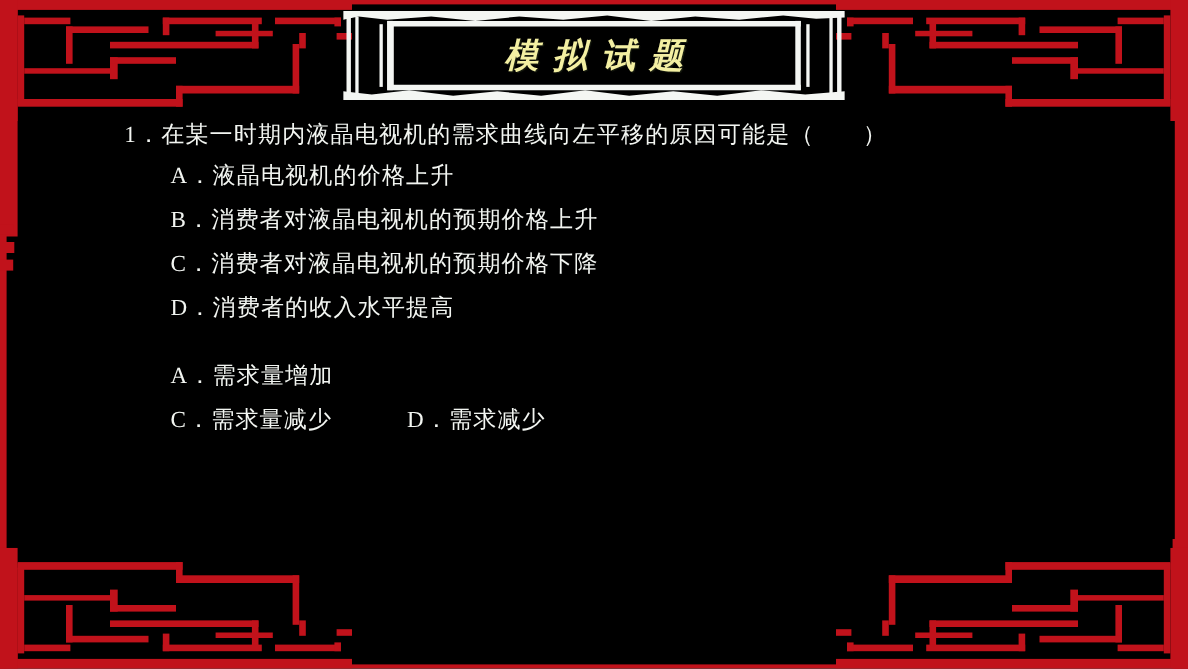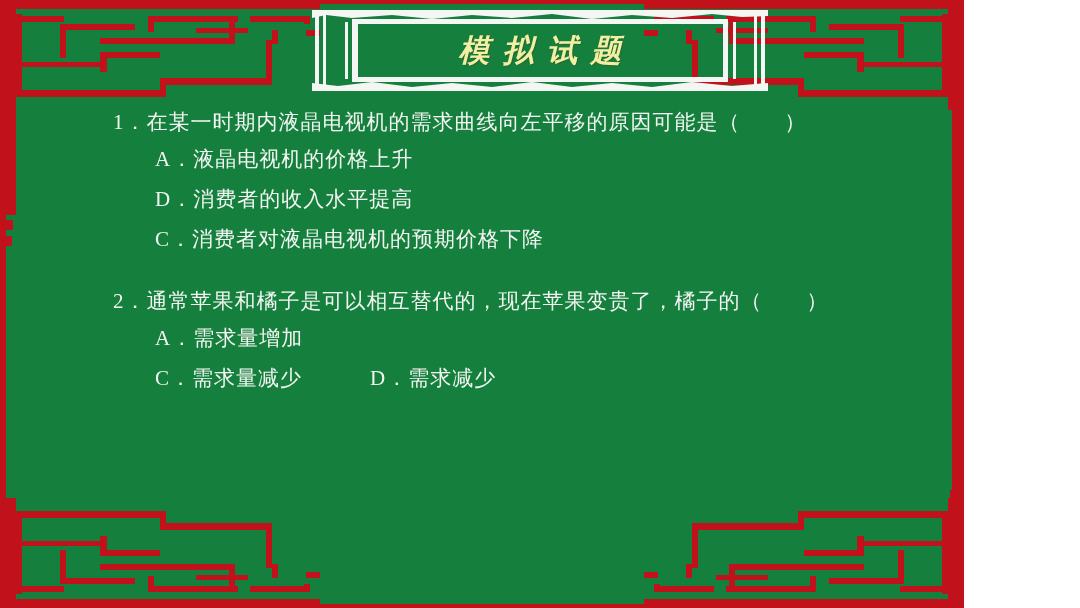--- a/index.html
+++ b/index.html
@@ -7,23 +7,23 @@
     padding: 0;
   }
   body {
     width: 1080px;
     height: 608px;
     overflow: hidden;
     font-family: "Liberation Serif", "DejaVu Serif", serif;
   }
   #slide {
     position: relative;
-    width: 964px;
+    width: 1080px;
     height: 608px;
-    background: #15803d;
+    background: #000000;
     overflow: hidden;
   }
 
   
   .edge-bar {
     position: absolute;
     background: #c1121b;
   }
   .edge-left  { left: 0;  top: 0; width: 6px;  height: 608px; }
   .edge-right { right: 0; top: 0; width: 12px; height: 608px; }
@@ -281,28 +281,28 @@
     </svg>
     <div id="title-text">模拟试题</div>
   </div>
 
   <div id="content">
 
     <div class="q-line q-stem"><span>1．</span><span>在某一时期内液晶电视机的需求曲线向左平移的原因可能是（　　）</span></div>
 
     <div class="q-line q-opt"><span class="opt-label">A．</span><span>液晶电视机的价格上升</span></div>
 
+    <div class="q-line q-opt"><span class="opt-label">B．</span><span>消费者对液晶电视机的预期价格上升</span></div>
+
+    <div class="q-line q-opt"><span class="opt-label">C．</span><span>消费者对液晶电视机的预期价格下降</span></div>
 
     <div class="q-line q-opt"><span class="opt-label">D．</span><span>消费者的收入水平提高</span></div>
 
-    <div class="q-line q-opt"><span class="opt-label">C．</span><span>消费者对液晶电视机的预期价格下降</span></div>
-
     <div class="block-gap"></div>
 
-    <div class="q-line q-stem"><span>2．</span><span>通常苹果和橘子是可以相互替代的，现在苹果变贵了，橘子的（　　）</span></div>
 
     <div class="q-line q-opt-row">
       <span class="cell-a"><span class="opt-label">A．</span><span>需求量增加</span></span>
     </div>
 
     <div class="q-line q-opt-row">
       <span class="cell-a"><span class="opt-label">C．</span><span>需求量减少</span></span>
       <span><span class="opt-label">D．</span><span>需求减少</span></span>
     </div>
 

